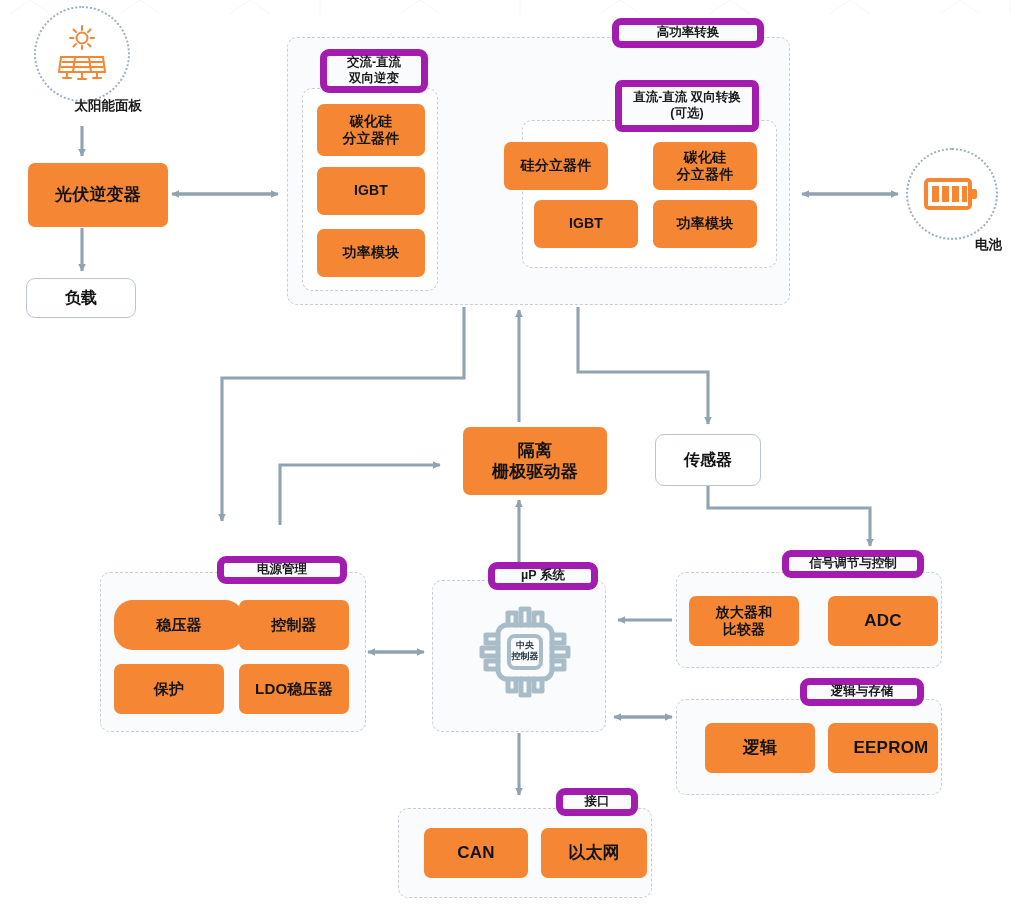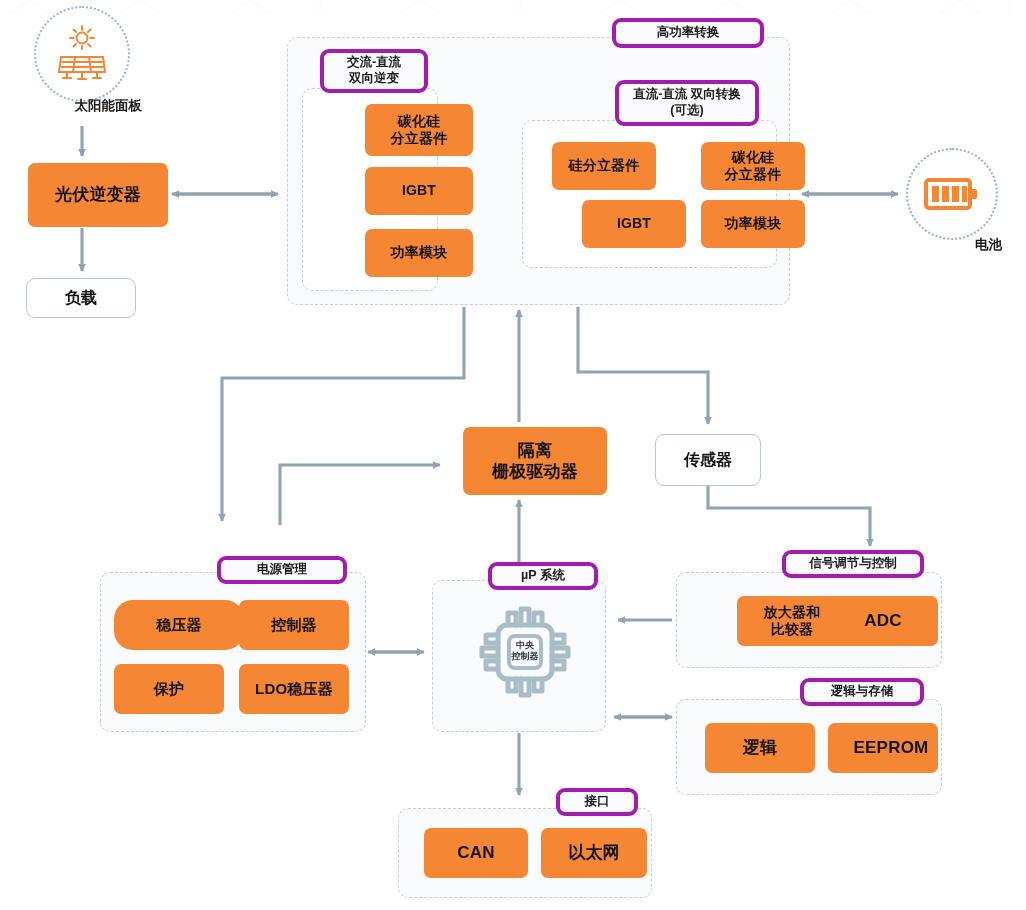--- a/index.html
+++ b/index.html
@@ -8,35 +8,35 @@
   #canvas{position:absolute;left:0;top:0;width:1026px;height:910px;}
   svg.wires{position:absolute;left:0;top:0;width:1026px;height:910px;pointer-events:none;}
 
   
   .node{position:absolute;box-sizing:border-box;display:flex;align-items:center;
         justify-content:center;text-align:center;line-height:1.25;}
 
   
   .blk{background:#F58634;border-radius:7px;color:#141414;font-weight:bold;
        font-size:15px;letter-spacing:.2px;}
-  .blk.sm{font-size:14px;margin-left:48px;}
+  .blk.sm{font-size:14px;}
   .blk.lg{font-size:17px;margin-left:16px;}
 
   
   .obox{background:#ffffff;border:1px solid #b9c6d2;border-radius:9px;
         font-size:16px;font-weight:bold;color:#141414;}
 
   
   .dgroup{position:absolute;box-sizing:border-box;border:1px dashed #c9cdd2;
           border-radius:10px;background:#fafbfc;}
   .dgroup.inner{background:#ffffff;}
 
   
   .pill{position:absolute;box-sizing:border-box;background:#fafbfc;
-        border:4px solid #a21caf;border-radius:9px;display:flex;align-items:center;
+        border:7px solid #a21caf;border-radius:9px;display:flex;align-items:center;
         justify-content:center;text-align:center;font-size:12.5px;font-weight:bold;
         color:#1a1a1a;line-height:1.25;z-index:6;}
 
   
   .dotcirc{position:absolute;border-radius:50%;border:2.5px dotted #9fb0c0;
            box-sizing:border-box;}
   .iconwrap{position:absolute;display:flex;align-items:center;justify-content:center;}
   .caption{position:absolute;text-align:right;font-size:13.5px;font-weight:bold;
            color:#1a1a1a;}
 
@@ -168,21 +168,21 @@
 分立器件</span>
   </div>
   <div class="node blk sm" style="left:317px;top:167px;width:108px;height:48px;">
     <span>IGBT</span>
   </div>
   <div class="node blk sm" style="left:317px;top:229px;width:108px;height:48px;">
     <span>功率模块</span>
   </div>
 
   <div class="dgroup inner" style="left:522px;top:120px;width:255px;height:148px;"></div>
-  <div class="pill" style="left:615px;top:80px;width:144px;height:46px;white-space:pre-line;">
+  <div class="pill" style="left:615px;top:80px;width:144px;height:52px;white-space:pre-line;border-radius:7px;">
     <span style="white-space:pre-line;">直流-直流 双向转换
 (可选)</span>
   </div>
   <div class="node blk sm" style="left:504px;top:142px;width:104px;height:48px;">
     <span>硅分立器件</span>
   </div>
   <div class="node blk sm" style="left:653px;top:142px;width:104px;height:48px;white-space:pre-line;">
     <span style="white-space:pre-line;">碳化硅
 分立器件</span>
   </div>

